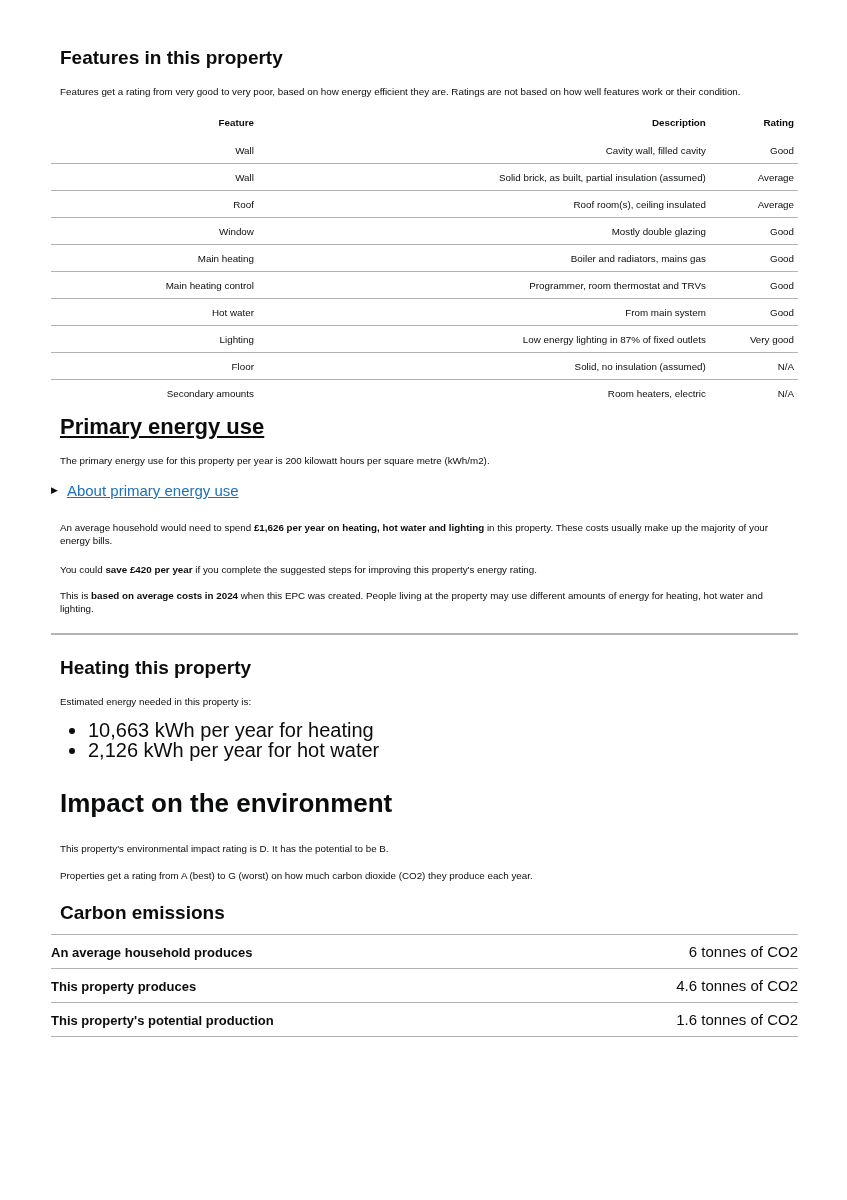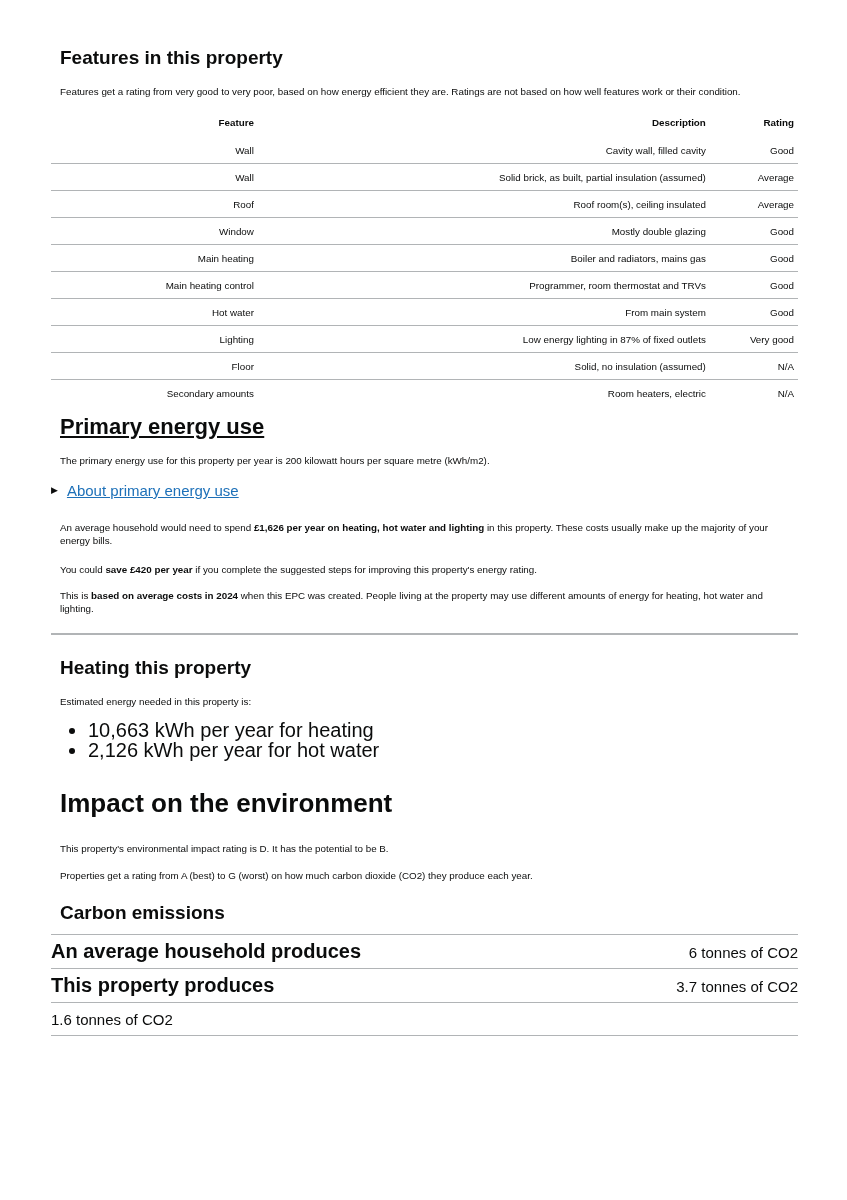--- a/index.html
+++ b/index.html
@@ -70,21 +70,21 @@
   .env-p2 { margin-top: 14px; }
 
   
   .carbon-heading { margin-top: 20px; }
   .carbon-table { margin-top: 10px; border-bottom: 1px solid #b1b4b6; }
   .carbon-row {
     display: flex; justify-content: space-between; align-items: baseline;
     border-top: 1px solid #b1b4b6;
     padding: 6.5px 0;
   }
-  .carbon-label { font-size: 20px; line-height: 19px; font-weight: bold; }
+  .carbon-label { font-size: 13px; line-height: 19px; font-weight: bold; }
   .carbon-value { font-size: 15px; line-height: 19px; text-align: right; }
   .carbon-footer { margin-top: 26px; }
 </style>
 </head>
 <body>
 
 <section>
   <h2 class="h-m">Features in this property</h2>
   <p class="body-s features-intro-1">Features get a rating from very good to very poor, based on how energy efficient they are. Ratings are not based on how well features work or their condition.</p>
 
@@ -186,19 +186,20 @@
 
 <section>
   <h3 class="h-m carbon-heading">Carbon emissions</h3>
   <div class="carbon-table">
     <div class="carbon-row">
       <span class="carbon-label">An average household produces</span>
       <span class="carbon-value">6 tonnes of CO2</span>
     </div>
     <div class="carbon-row">
       <span class="carbon-label">This property produces</span>
-      <span class="carbon-value">3.7 tonnes of CO2</span>
+      <span class="carbon-value">4.6 tonnes of CO2</span>
     </div>
     <div class="carbon-row">
+      <span class="carbon-label">This property's potential production</span>
       <span class="carbon-value">1.6 tonnes of CO2</span>
     </div>
   </div>
 </section>
 
 </body></html>

